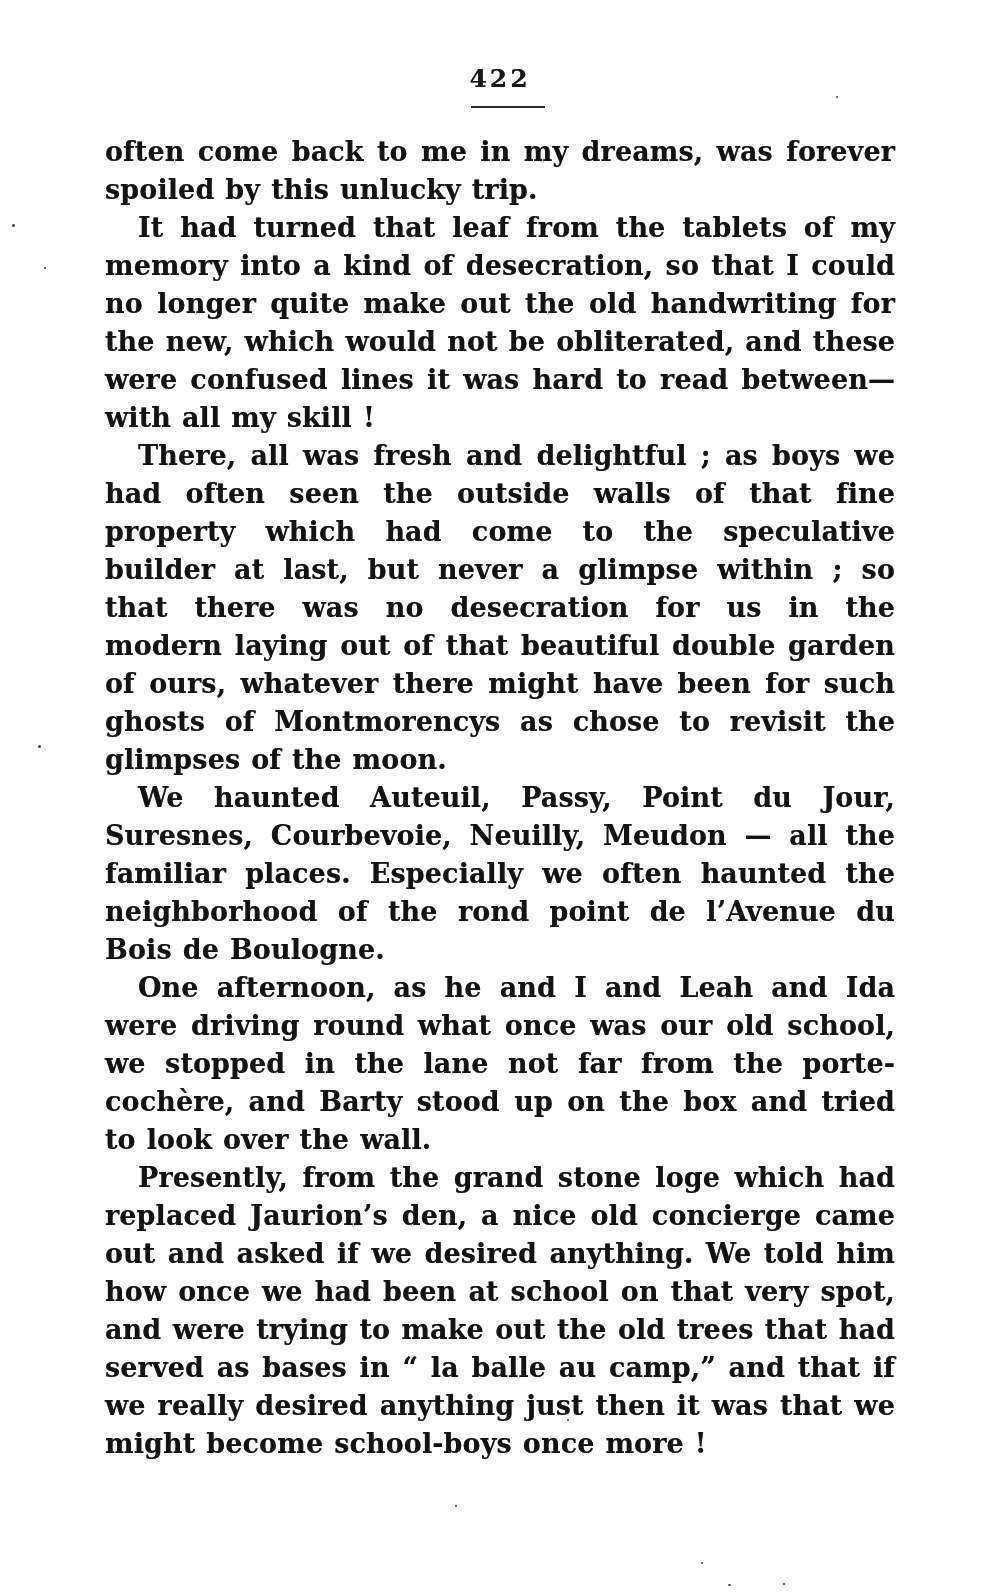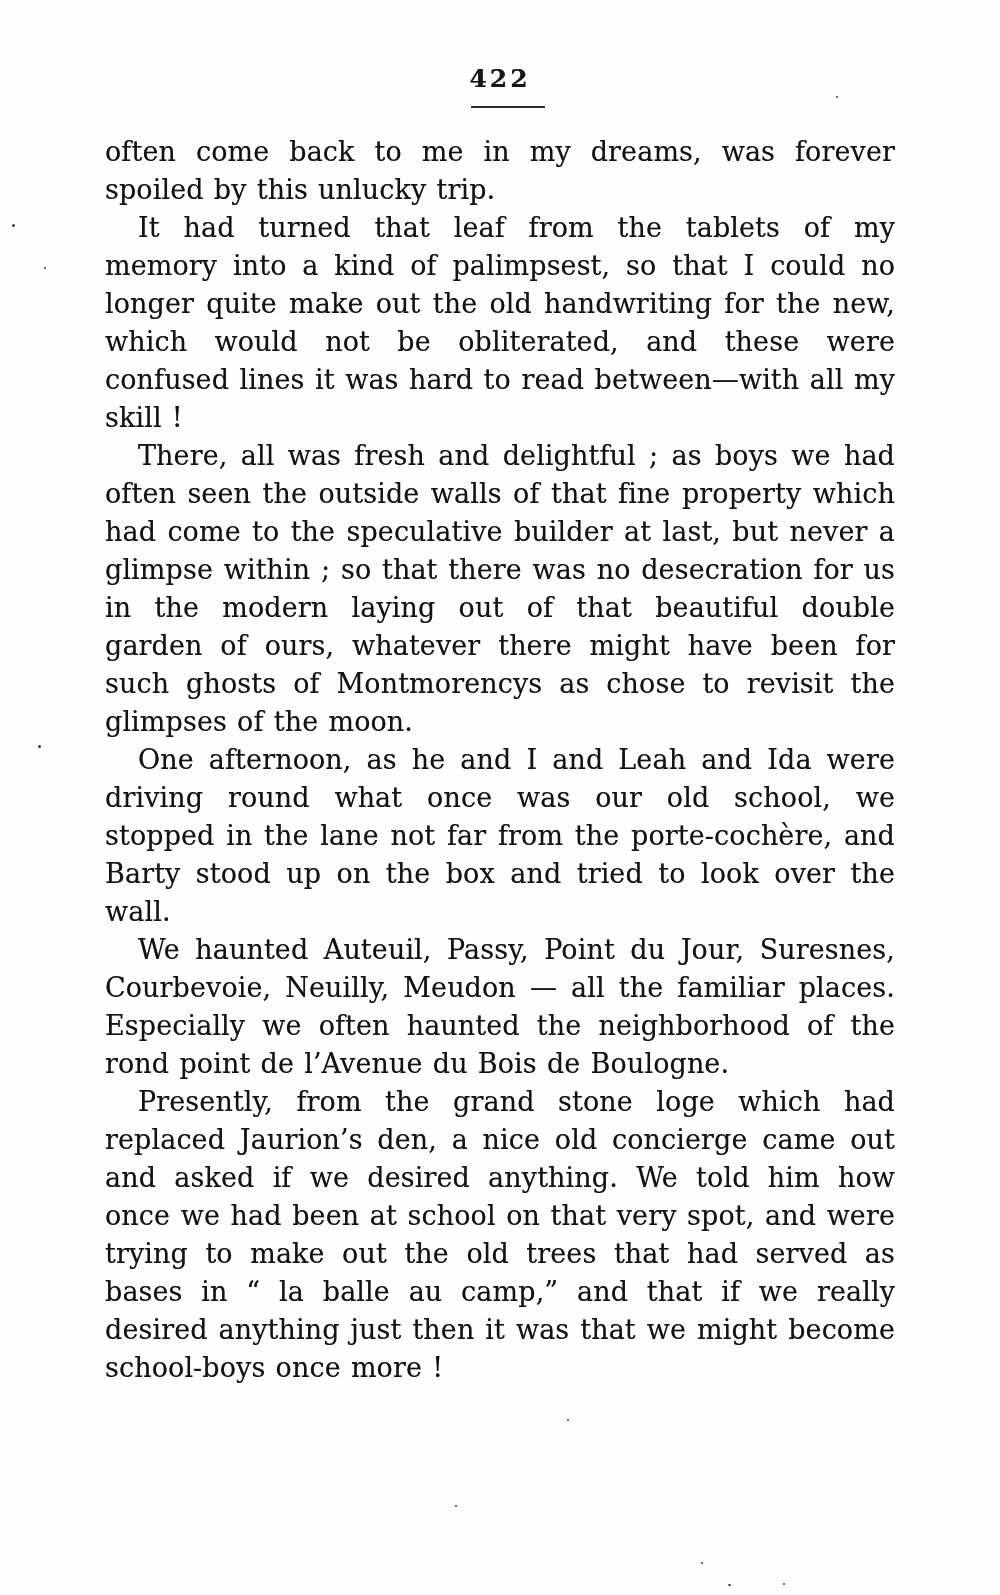--- a/index.html
+++ b/index.html
@@ -36,20 +36,21 @@
   }
   .text-block {
     width: 790px;
     margin: 25px 0 0 105px;
     font-size: 27px;
     line-height: 38px;
     text-align: justify;
     letter-spacing: 0.1px;
     word-spacing: 1.5px;
     text-shadow: 0 0 0.6px rgba(10,10,10,0.5);
+    font-weight: bold;
   }
   .para {
     margin: 0;
     padding: 0;
     text-indent: 33px;
   }
   .para.noindent {
     text-indent: 0;
   }
   .speck {
@@ -63,24 +64,24 @@
 
 <div class="scan-page">
 
   <header class="page-header">
     <div class="page-number">422</div>
     <div class="header-rule"></div>
   </header>
 
   <main class="text-block">
     <p class="para noindent">often come back to me in my dreams, was forever spoiled by this unlucky trip.</p>
-    <p class="para">It had turned that leaf from the tablets of my memory into a kind of palimpsest, so that I could no longer quite make out the old handwriting for the new, which would not be obliterated, and these were confused lines it was hard to read between—with all my skill !</p>
+    <p class="para">It had turned that leaf from the tablets of my memory into a kind of desecration, so that I could no longer quite make out the old handwriting for the new, which would not be obliterated, and these were confused lines it was hard to read between—with all my skill !</p>
     <p class="para">There, all was fresh and delightful ; as boys we had often seen the outside walls of that fine property which had come to the speculative builder at last, but never a glimpse within ; so that there was no desecration for us in the modern laying out of that beautiful double garden of ours, whatever there might have been for such ghosts of Montmorencys as chose to revisit the glimpses of the moon.</p>
+    <p class="para">We haunted Auteuil, Passy, Point du Jour, Suresnes, Courbevoie, Neuilly, Meudon — all the familiar places. Especially we often haunted the neighborhood of the rond point de l’Avenue du Bois de Boulogne.</p>
     <p class="para">One afternoon, as he and I and Leah and Ida were driving round what once was our old school, we stopped in the lane not far from the porte-cochère, and Barty stood up on the box and tried to look over the wall.</p>
-    <p class="para">We haunted Auteuil, Passy, Point du Jour, Suresnes, Courbevoie, Neuilly, Meudon — all the familiar places. Especially we often haunted the neighborhood of the rond point de l’Avenue du Bois de Boulogne.</p>
     <p class="para">Presently, from the grand stone loge which had replaced Jaurion’s den, a nice old concierge came out and asked if we desired anything.  We told him how once we had been at school on that very spot, and were trying to make out the old trees that had served as bases in “ la balle au camp,” and that if we really desired anything just then it was that we might become school-boys once more !</p>
   </main>
 
   <span class="speck" style="left:12px;  top:224px;  width:3px; height:3px;"></span>
   <span class="speck" style="left:44px;  top:267px;  width:2px; height:2px;"></span>
   <span class="speck" style="left:38px;  top:745px;  width:3px; height:3px;"></span>
   <span class="speck" style="left:836px; top:96px;   width:2px; height:2px;"></span>
   <span class="speck" style="left:839px; top:1250px; width:2px; height:2px;"></span>
   <span class="speck" style="left:567px; top:1419px; width:2px; height:2px;"></span>
   <span class="speck" style="left:701px; top:1562px; width:2px; height:2px;"></span>

